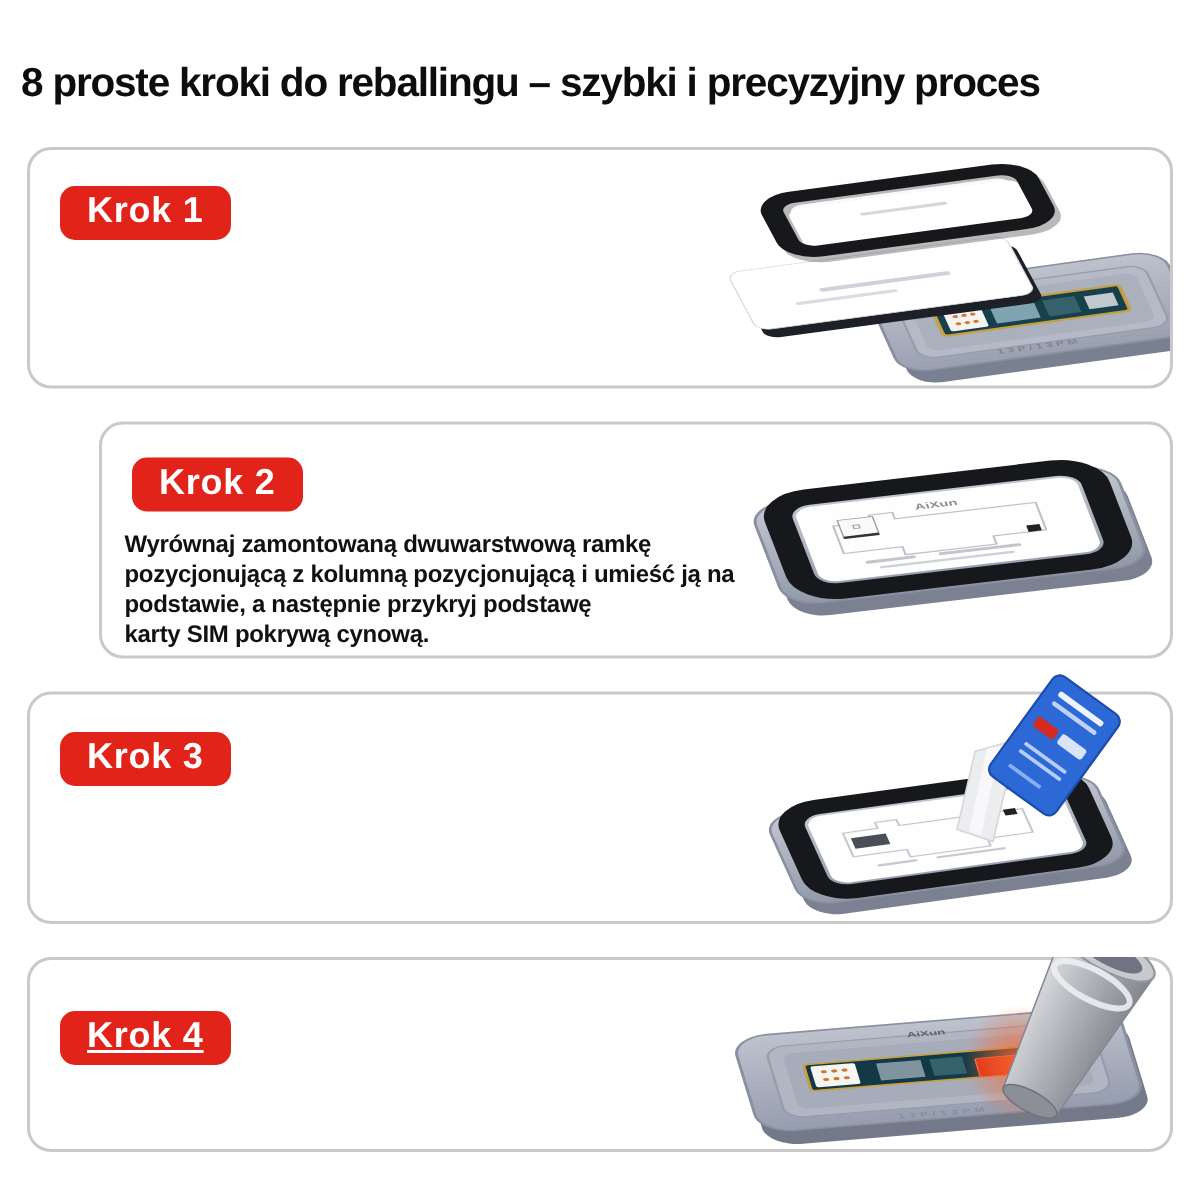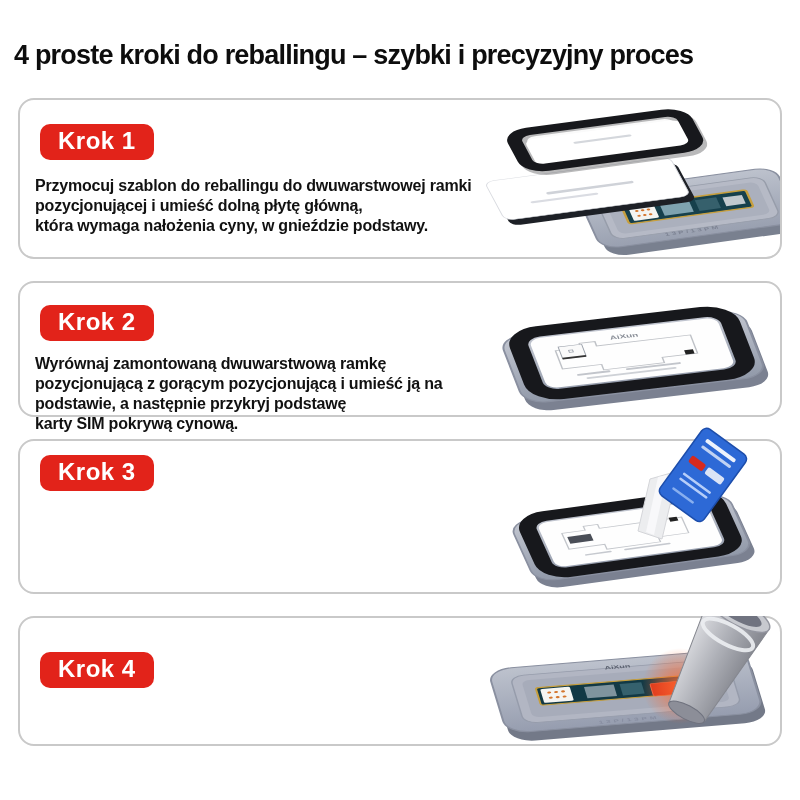--- a/index.html
+++ b/index.html
@@ -11,32 +11,32 @@
     margin:40px 12px 0 14px;
     font-size:27px;font-weight:700;letter-spacing:-0.8px;white-space:nowrap;
     color:#0d0d0d;
   }
   .cards{width:764px;margin:27px auto 0;display:flex;flex-direction:column;gap:22px;}
   .card{
     box-sizing:border-box;position:relative;background:#fff;
     border:2px solid #c9c9c9;border-radius:16px;
   }
   .card-1{height:161px;}
-  .card-2{height:136px;}
+  .card-2{height:158px;margin-left:48px;}
   .card-3{height:155px;}
   .card-4{height:130px;}
   .badge{
     display:inline-block;background:#e2231a;color:#fff;
     font-size:24px;font-weight:700;letter-spacing:0.5px;
     padding:3px 18px 5px 18px;border-radius:10px;
     margin:24px 0 0 20px;
   }
   .card-2 .badge{margin-top:22px;}
-  .card-3 .badge{margin-top:14px;}
-  .card-4 .badge{margin-top:34px;}
+  .card-3 .badge{margin-top:25px;}
+  .card-4 .badge{margin-top:34px;text-decoration:underline;}
   .step-text{
     margin:16px 0 0 15px;
     font-size:16px;font-weight:700;line-height:1.26;letter-spacing:-0.2px;
     white-space:pre-line;position:relative;z-index:1;
   }
   .card-2 .step-text{margin-top:13px;}
   .card-3 .step-text{margin-top:11px;}
   .card-4 .step-text{margin-top:13px;}
   .step-note{
     margin:11px 0 0 15px;
@@ -46,29 +46,26 @@
   .illustration{position:absolute;pointer-events:none;z-index:2;}
   .illu-1{right:0;top:2px;}
   .illu-2{right:-2px;top:-2px;}
   .illu-3{right:-4px;top:-14px;}
   .illu-4{right:0;top:-2px;}
   svg text{font-family:"Liberation Sans","DejaVu Sans",sans-serif;font-weight:700;}
 </style>
 </head>
 <body>
 
-<h1 class="page-title">4 proste kroki do reballingu – szybki i precyzyjny proces</h1>
+<h1 class="page-title">8 proste kroki do reballingu – szybki i precyzyjny proces</h1>
 
 <div class="cards">
 
   <section class="card card-1">
     <span class="badge">Krok 1</span>
-    <div class="step-text">Przymocuj szablon do reballingu do dwuwarstwowej ramki
-pozycjonującej i umieść dolną płytę główną,
-która wymaga nałożenia cyny, w gnieździe podstawy.</div>
 
     <svg class="illustration illu-1" width="300" height="157" viewBox="0 0 300 157">
       <defs>
         <linearGradient id="g1base" x1="0" y1="0" x2="0" y2="1">
           <stop offset="0" stop-color="#bdc2cd"></stop>
             <stop offset="1" stop-color="#99a0b0"></stop>
         </linearGradient>
       </defs>
 
       <g transform="translate(208,106) scale(1,0.55) rotate(-14)">
@@ -106,21 +103,21 @@
         <rect x="-86" y="-40" width="176" height="74" rx="18" fill="none" stroke="#17181c" stroke-width="15"></rect>
         <rect x="-74" y="-29" width="152" height="52" rx="10" fill="#ffffff" opacity="0.92"></rect>
         <rect x="-30" y="-8" width="60" height="4" rx="2" fill="#d4d7dc"></rect>
       </g>
     </svg>
   </section>
 
   <section class="card card-2">
     <span class="badge">Krok 2</span>
     <div class="step-text">Wyrównaj zamontowaną dwuwarstwową ramkę
-pozycjonującą z gorącym pozycjonującą i umieść ją na
+pozycjonującą z kolumną pozycjonującą i umieść ją na
 podstawie, a następnie przykryj podstawę
 karty SIM pokrywą cynową.</div>
 
     <svg class="illustration illu-2" width="300" height="157" viewBox="0 0 300 157">
       <defs>
         <linearGradient id="g2base" x1="0" y1="0" x2="0" y2="1">
           <stop offset="0" stop-color="#c3c7d1"></stop>
             <stop offset="1" stop-color="#9199a9"></stop>
         </linearGradient>
       </defs>

